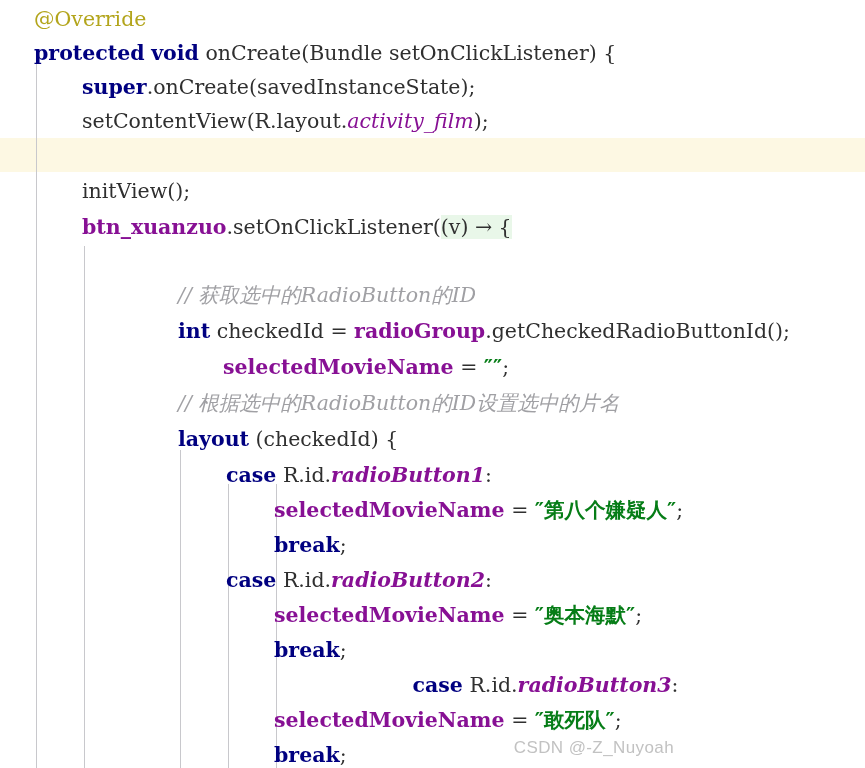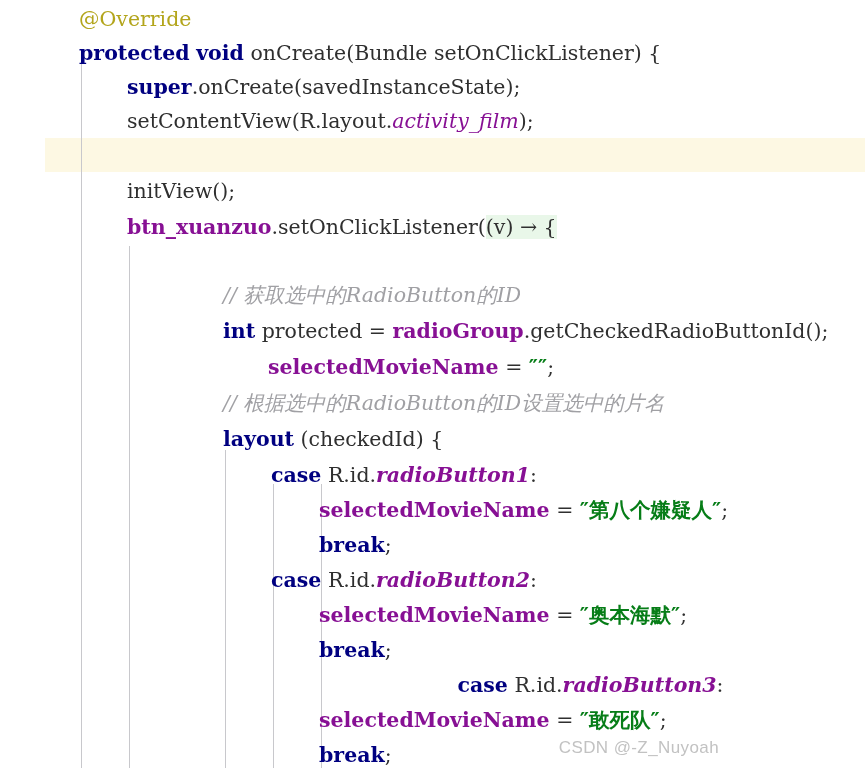--- a/index.html
+++ b/index.html
@@ -12,21 +12,20 @@
     height: 768px;
     overflow: hidden;
     font-family: "DejaVu Serif", "Liberation Serif", serif;
   }
 
   #code-view {
     position: relative;
     width: 688px;
     height: 768px;
     background: #ffffff;
-    margin-left: 45px;
   }
 
   
   .guides {
     position: absolute;
     inset: 0;
     pointer-events: none;
   }
   .guide {
     position: absolute;
@@ -108,21 +107,21 @@
 
   <div class="code-lines" id="code-lines">
       <div class="code-line" style="top: 2px;"><span class="ind" style="width: 34px;"></span><span class="tok-annot">@Override</span></div>
       <div class="code-line" style="top: 36px;"><span class="ind" style="width: 34px;"></span><span class="tok-keyword">protected</span><span class="tok-plain"> </span><span class="tok-keyword">void</span><span class="tok-method"> onCreate</span><span class="tok-plain">(Bundle setOnClickListener) {</span></div>
       <div class="code-line" style="top: 70px;"><span class="ind" style="width: 82px;"></span><span class="tok-keyword">super</span><span class="tok-plain">.</span><span class="tok-method">onCreate</span><span class="tok-plain">(savedInstanceState);</span></div>
       <div class="code-line" style="top: 104px;"><span class="ind" style="width: 82px;"></span><span class="tok-method">setContentView</span><span class="tok-plain">(R.</span><span class="tok-plain">layout</span><span class="tok-plain">.</span><span class="tok-static">activity_film</span><span class="tok-plain">);</span></div>
       <div class="code-line" style="top: 138px;"><span class="ind" style="width: 82px;"></span></div>
       <div class="code-line" style="top: 174px;"><span class="ind" style="width: 82px;"></span><span class="tok-method">initView</span><span class="tok-plain">();</span></div>
       <div class="code-line" style="top: 210px;"><span class="ind" style="width: 82px;"></span><span class="tok-field">btn_xuanzuo</span><span class="tok-plain">.</span><span class="tok-method">setOnClickListener</span><span class="tok-plain">(</span><span class="tok-plain hl-green">(v) → {</span></div>
       <div class="code-line" style="top: 278px;"><span class="ind" style="width: 178px;"></span><span class="tok-comment">// 获取选中的RadioButton的ID</span></div>
-      <div class="code-line" style="top: 314px;"><span class="ind" style="width: 178px;"></span><span class="tok-keyword">int</span><span class="tok-plain"> protected = </span><span class="tok-field">radioGroup</span><span class="tok-plain">.</span><span class="tok-method">getCheckedRadioButtonId</span><span class="tok-plain">();</span></div>
+      <div class="code-line" style="top: 314px;"><span class="ind" style="width: 178px;"></span><span class="tok-keyword">int</span><span class="tok-plain"> checkedId = </span><span class="tok-field">radioGroup</span><span class="tok-plain">.</span><span class="tok-method">getCheckedRadioButtonId</span><span class="tok-plain">();</span></div>
       <div class="code-line" style="top: 350px; padding-left: 45px;"><span class="ind" style="width: 178px;"></span><span class="tok-field">selectedMovieName</span><span class="tok-plain"> = </span><span class="tok-string">″″</span><span class="tok-plain">;</span></div>
       <div class="code-line" style="top: 386px;"><span class="ind" style="width: 178px;"></span><span class="tok-comment">// 根据选中的RadioButton的ID设置选中的片名</span></div>
       <div class="code-line" style="top: 422px;"><span class="ind" style="width: 178px;"></span><span class="tok-keyword">layout</span><span class="tok-plain"> (checkedId) {</span></div>
       <div class="code-line" style="top: 458px;"><span class="ind" style="width: 226px;"></span><span class="tok-keyword">case</span><span class="tok-plain"> R.</span><span class="tok-plain">id</span><span class="tok-plain">.</span><span class="tok-staticb">radioButton1</span><span class="tok-plain">:</span></div>
       <div class="code-line" style="top: 493px;"><span class="ind" style="width: 274px;"></span><span class="tok-field">selectedMovieName</span><span class="tok-plain"> = </span><span class="tok-string">″第八个嫌疑人″</span><span class="tok-plain">;</span></div>
       <div class="code-line" style="top: 528px;"><span class="ind" style="width: 274px;"></span><span class="tok-keyword">break</span><span class="tok-plain">;</span></div>
       <div class="code-line" style="top: 563px;"><span class="ind" style="width: 226px;"></span><span class="tok-keyword">case</span><span class="tok-plain"> R.</span><span class="tok-plain">id</span><span class="tok-plain">.</span><span class="tok-staticb">radioButton2</span><span class="tok-plain">:</span></div>
       <div class="code-line" style="top: 598px;"><span class="ind" style="width: 274px;"></span><span class="tok-field">selectedMovieName</span><span class="tok-plain"> = </span><span class="tok-string">″奥本海默″</span><span class="tok-plain">;</span></div>
       <div class="code-line" style="top: 633px;"><span class="ind" style="width: 274px;"></span><span class="tok-keyword">break</span><span class="tok-plain">;</span></div>
       <div class="code-line" style="top: 668px; text-align: center;"><span class="ind" style="width: 226px;"></span><span class="tok-keyword">case</span><span class="tok-plain"> R.</span><span class="tok-plain">id</span><span class="tok-plain">.</span><span class="tok-staticb">radioButton3</span><span class="tok-plain">:</span></div>

